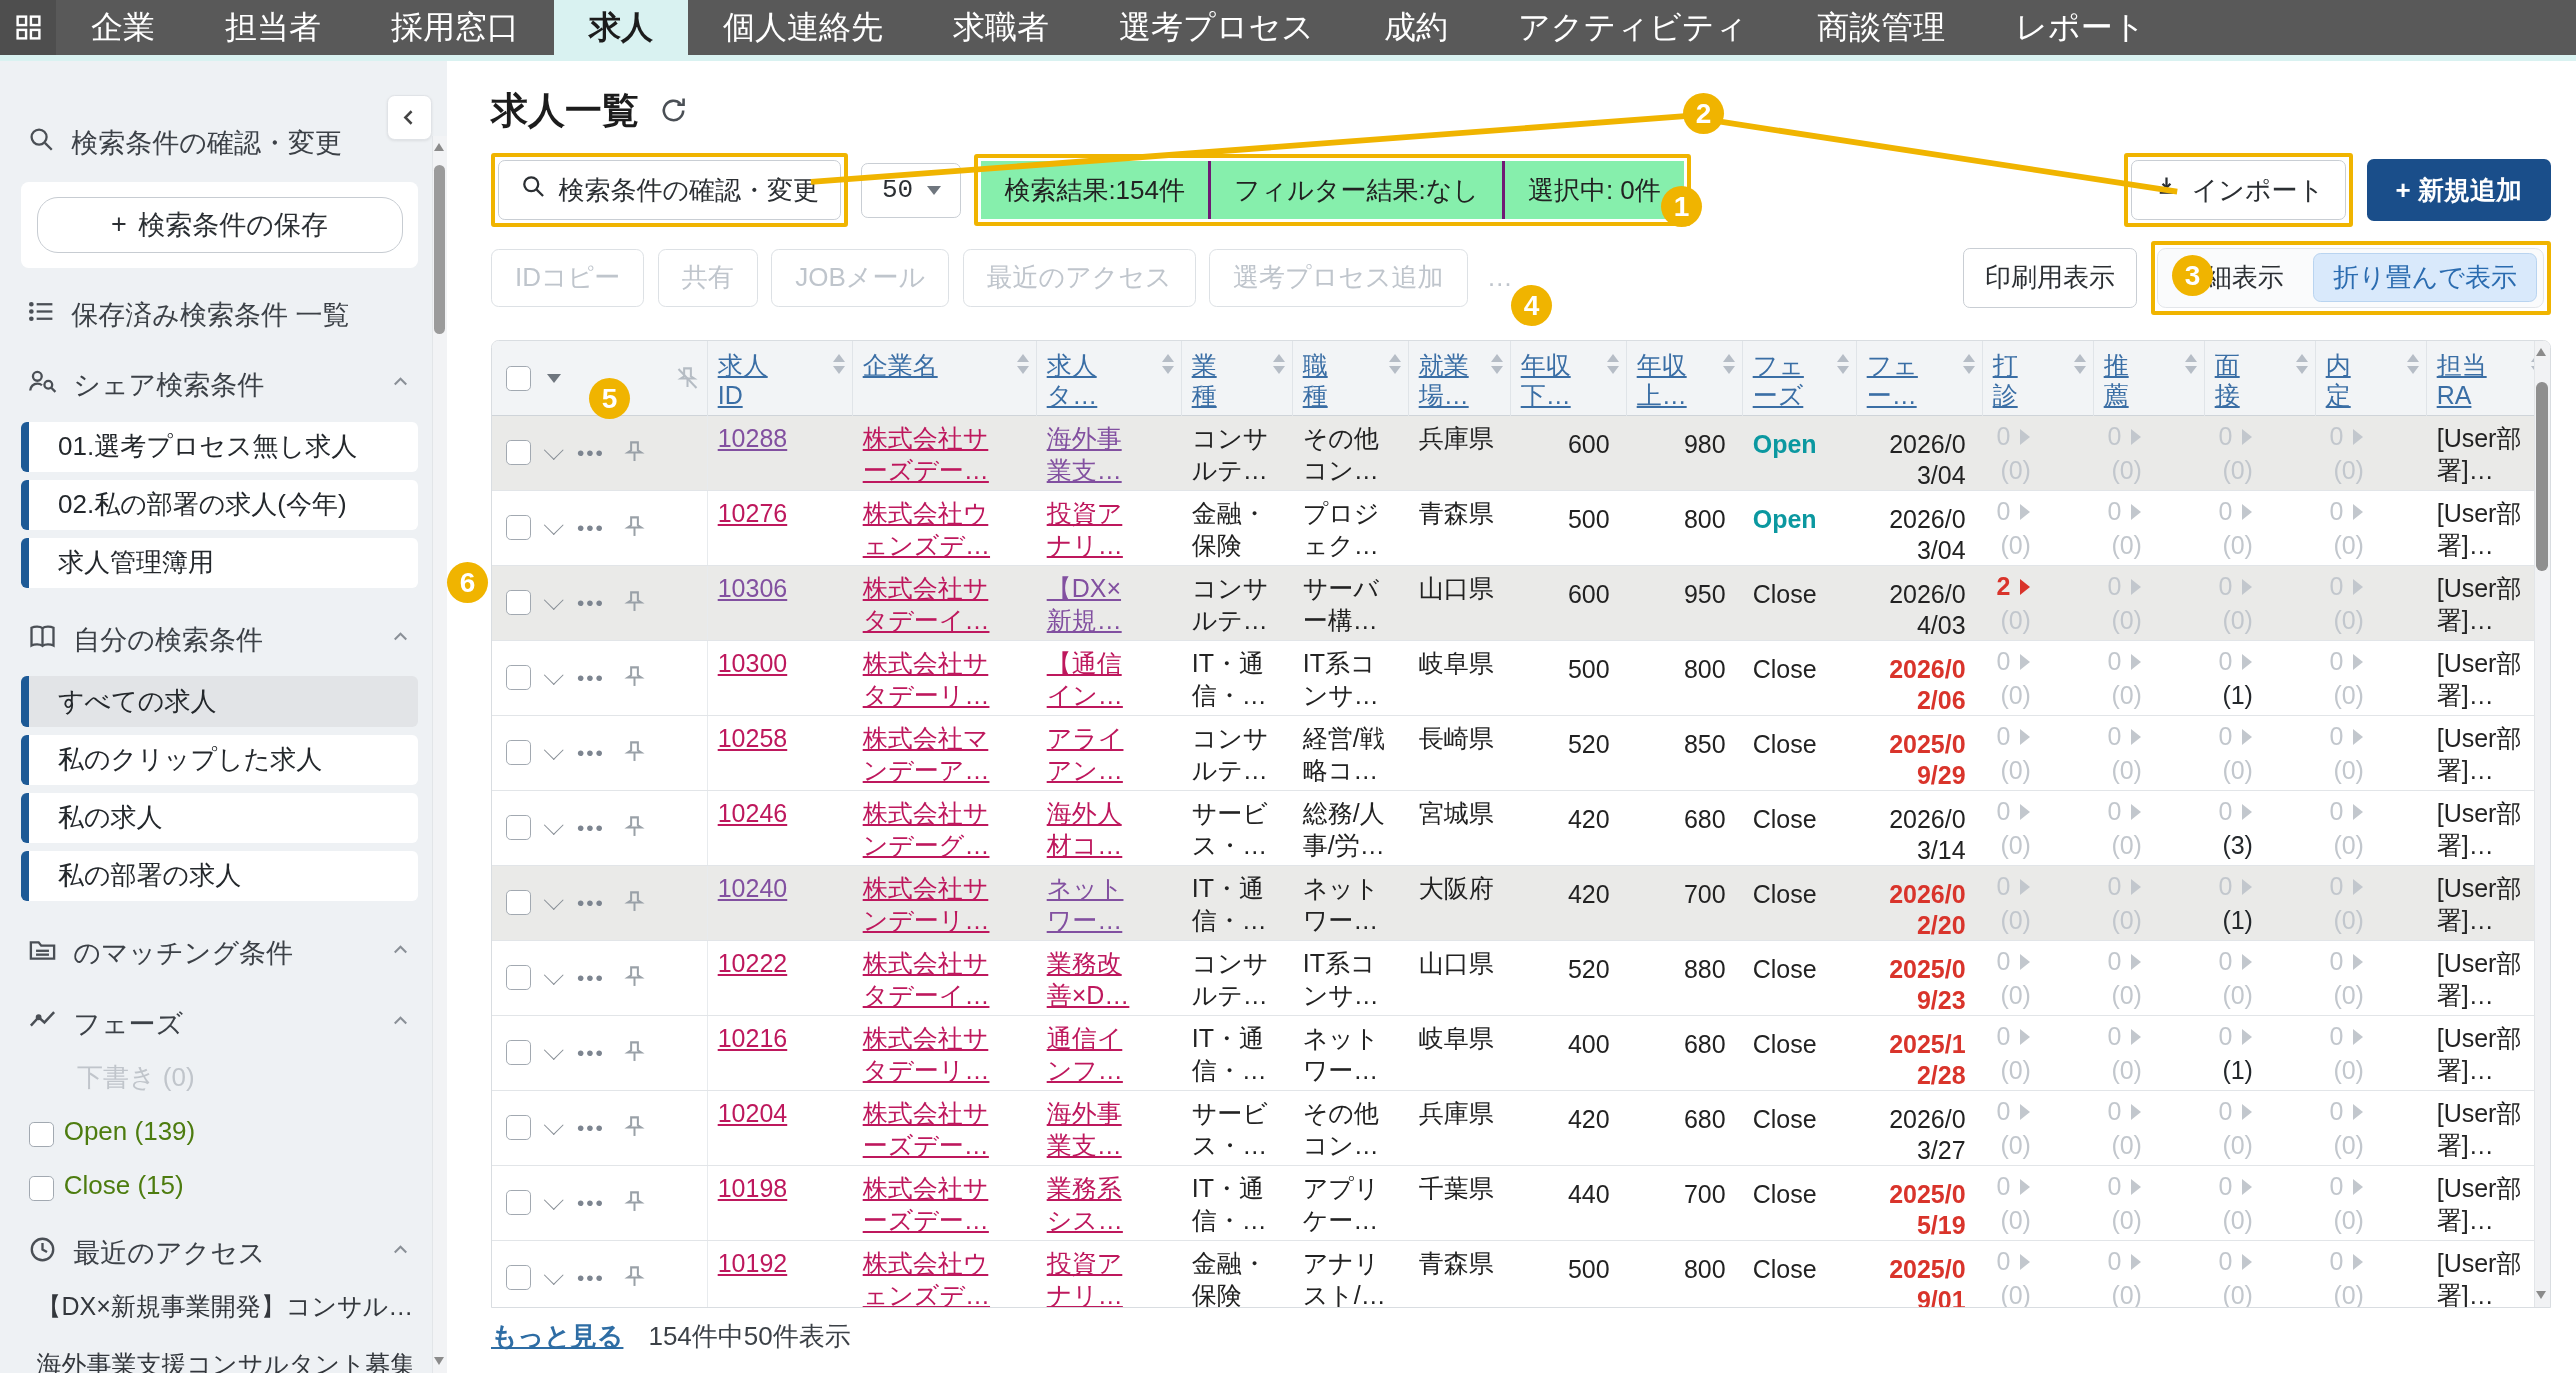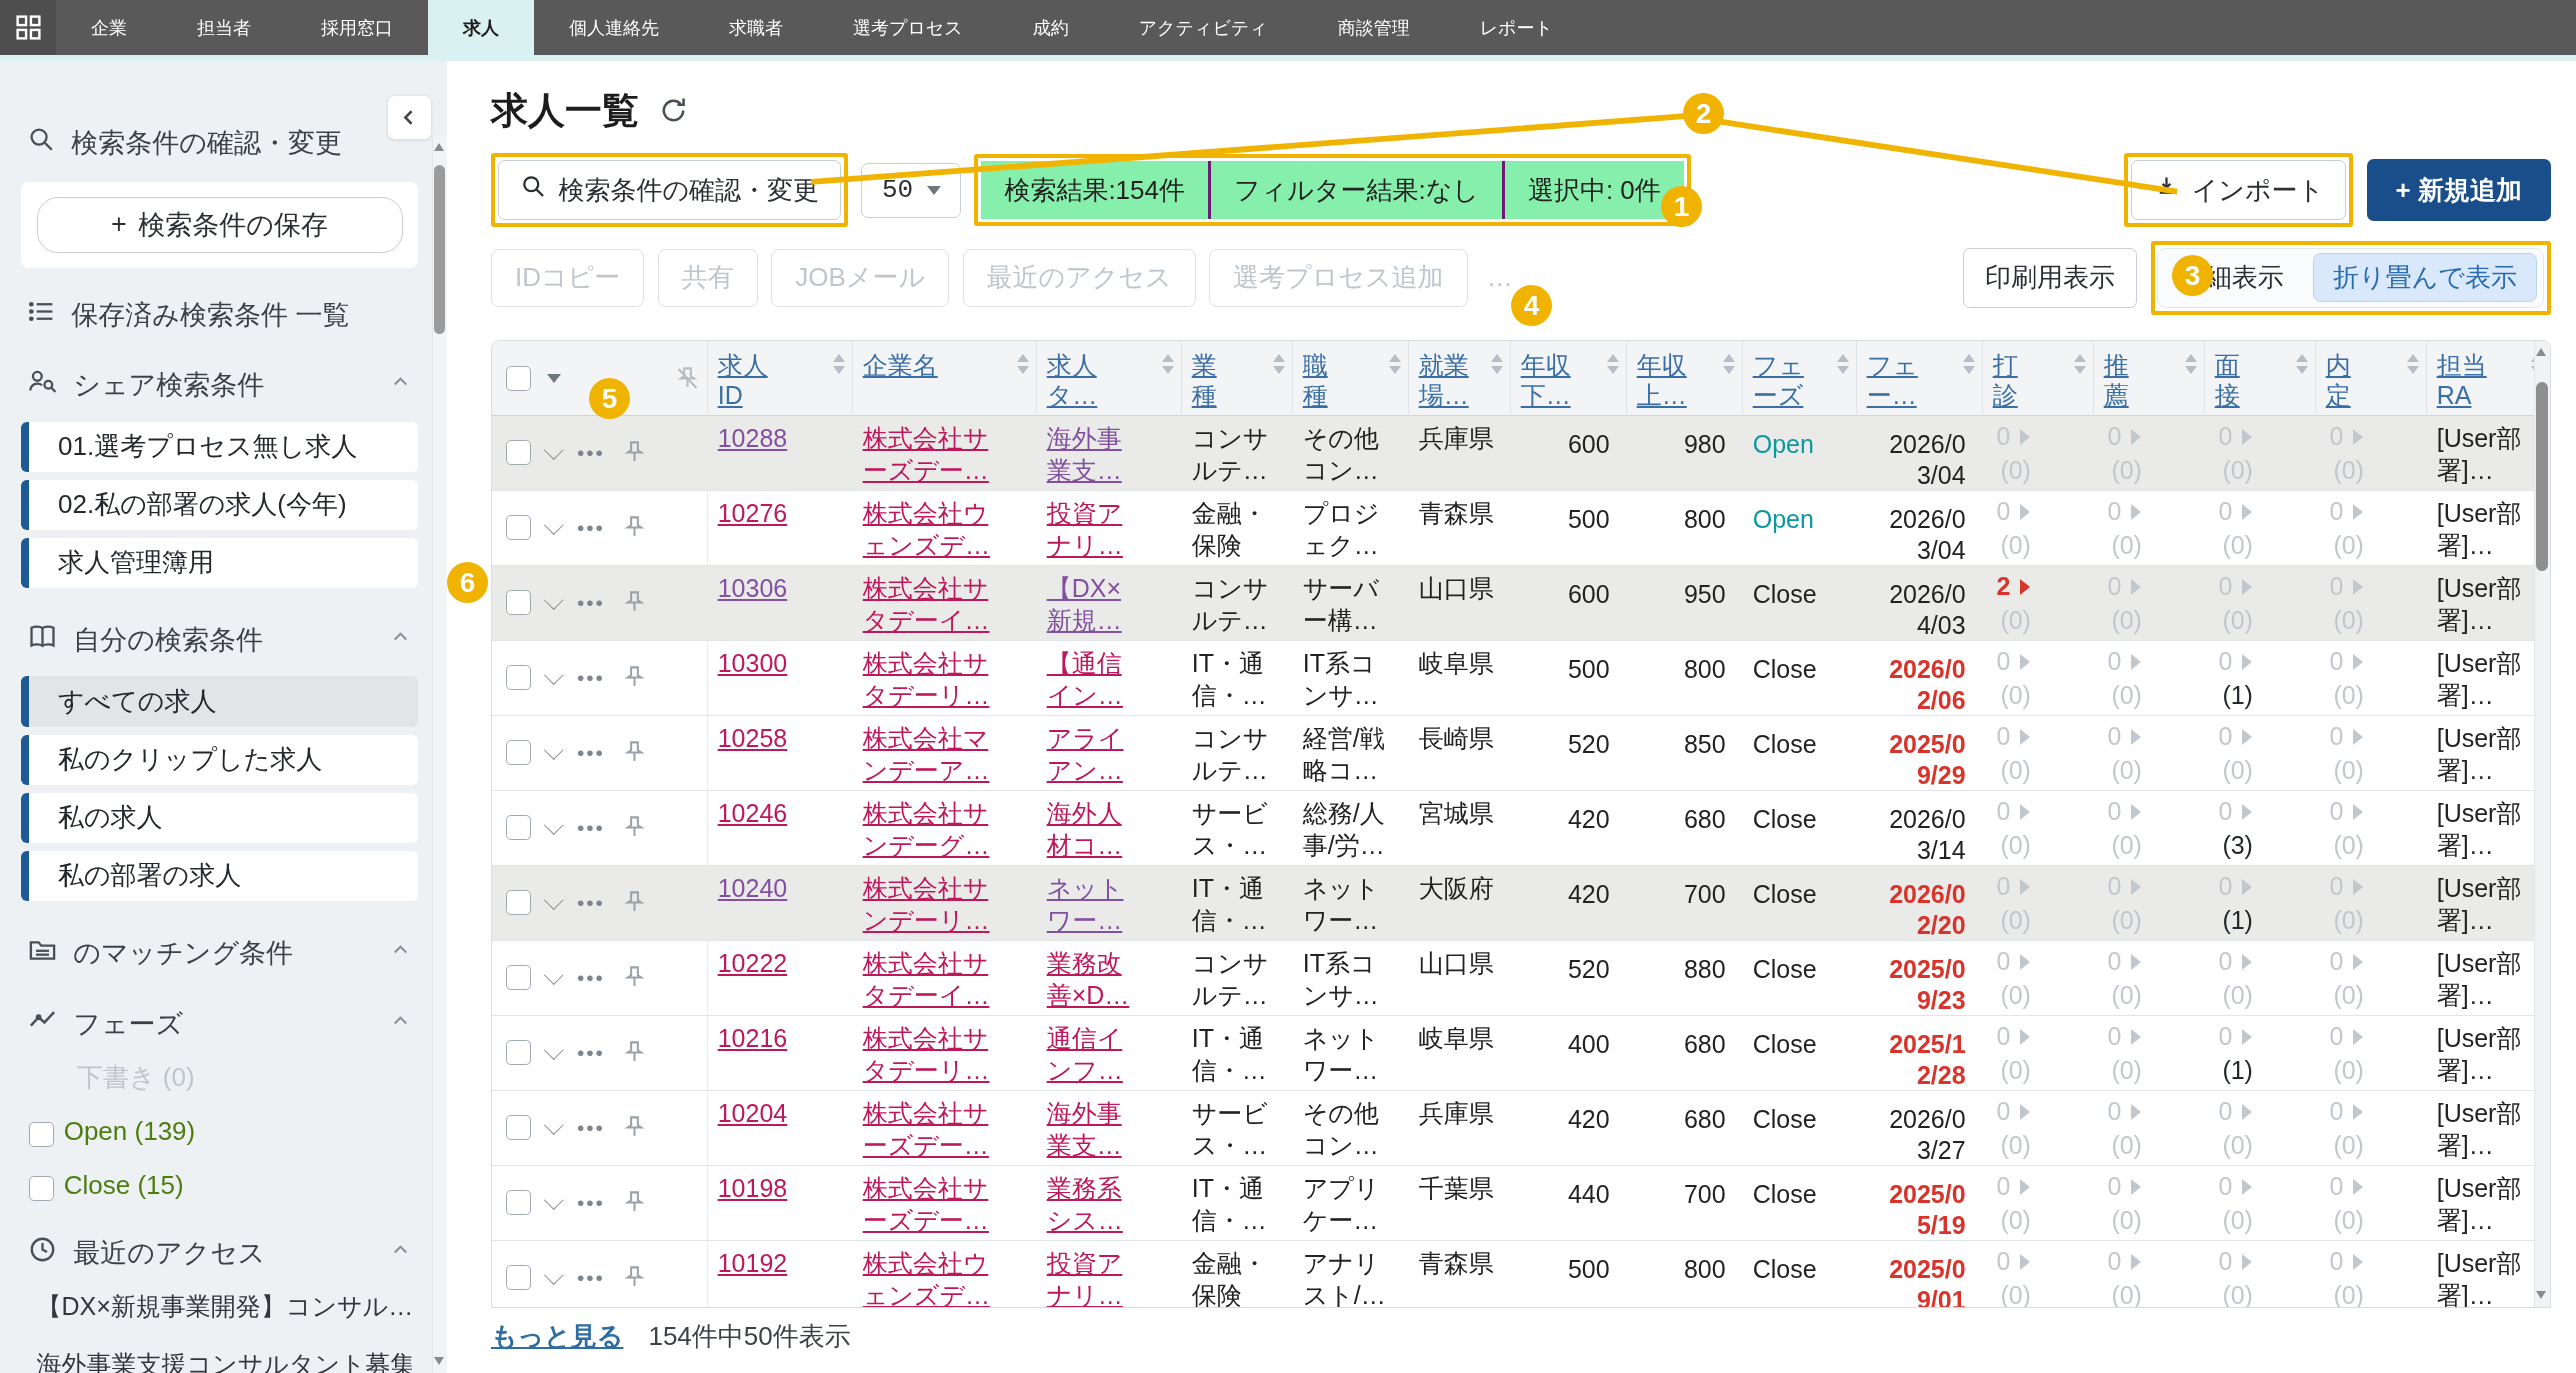--- a/index.html
+++ b/index.html
@@ -3,21 +3,21 @@
 <meta charset="utf-8">
 <style>
   * { box-sizing: border-box; margin: 0; padding: 0; }
   html,body { width:2576px; height:1373px; }
   body { font-family: "Liberation Sans", "DejaVu Sans", sans-serif; background:#fff; color:#222; }
   #root { position:relative; width:2576px; height:1373px; overflow:hidden; background:#fff; }
 
   
   .nav { display:flex; align-items:stretch; height:55px; background:#595959; }
   .nav-appicon { width:56px; display:flex; align-items:center; justify-content:center; background:#4e4e4e; color:#fff; }
-  .nav-tab { display:flex; align-items:center; padding:0 35px; color:#fff; font-size:18px; cursor:pointer; }
+  .nav-tab { display:flex; align-items:center; padding:0 35px; color:#fff; font-size:32px; cursor:pointer; }
   .nav-tab.active { background:#d9f2f1; color:#1c1c1c; font-weight:bold; }
   .accent-strip { height:5.8px; background:#d9f2f1; }
 
   .body-wrap { display:flex; height:1312px; }
 
   
   .sidebar { position:relative; width:447px; background:#eef1f4; padding:35px 29px 0 21px; overflow:hidden; flex:none; }
   .collapse-btn { position:absolute; top:34px; right:15.5px; width:45px; height:45px; background:#fff; border:1px solid #e0e3e7; border-radius:7.7px; display:flex; align-items:center; justify-content:center; color:#444; box-shadow:0 1px 2.9px rgba(0,0,0,.08); }
   .sb-row { display:flex; align-items:center; gap:15.5px; font-size:27px; color:#3c4147; margin:29px 5.8px 0 5.8px; }
   .sb-card { background:#fff; border-radius:7.7px; padding:15.5px; margin-top:21px; }
@@ -77,21 +77,21 @@
   .td { padding:7.7px 7.7px 3.9px 9.7px; font-size:25px; line-height:1.25; overflow:hidden; }
   .td.ml { white-space:pre-line; }
   .td.num { text-align:right; padding-right:17.4px; padding-top:13.5px; }
   .td.phase { padding-top:13.5px; }
   .ctrl-cell { display:flex; align-items:center; gap:16.5px; padding:0 5.8px 0 13.5px; }
   .chev { width:13.5px; height:13.5px; border-right:1.9px solid #868d94; border-bottom:1.9px solid #868d94; transform:rotate(45deg); margin-top:-5.8px; flex:none; }
   .dots3 { color:#7d8590; font-size:21px; letter-spacing:1.9px; flex:none; }
   .pin { color:#9aa1a8; flex:none; display:flex; }
   .link-b { color:#be185d; text-decoration:underline; }
   .link-v { color:#8250a0; text-decoration:underline; }
-  .open-t { color:#0b98a0; font-weight:normal; }
+  .open-t { color:#0b98a0; font-weight:bold; }
   .red { color:#d9342b; font-weight:bold; }
   .cnt { padding-top:5.8px; padding-left:13.5px; font-size:25px; color:#c2c7cd; }
   .cnt .l1 { display:flex; align-items:center; gap:9.7px; }
   .tri { width:0; height:0; border-top:8.7px solid transparent; border-bottom:8.7px solid transparent; border-left:10.6px solid currentColor; display:inline-block; }
   .cnt .l2 { padding-left:3.9px; margin-top:1.9px; }
   .dark { color:#24282c; font-weight:normal; }
   .t-scroll { position:absolute; top:0; right:0; bottom:0; width:16.5px; background:#f1f2f4; border-left:1px solid #e2e5e8; }
   .t-scroll .thumb { position:absolute; top:41px; left:1.9px; width:11.6px; height:189px; background:#8f8f8f; border-radius:5.8px; }
 
   .footer-row { display:flex; align-items:center; gap:25px; margin-top:11.6px; font-size:26px; }

